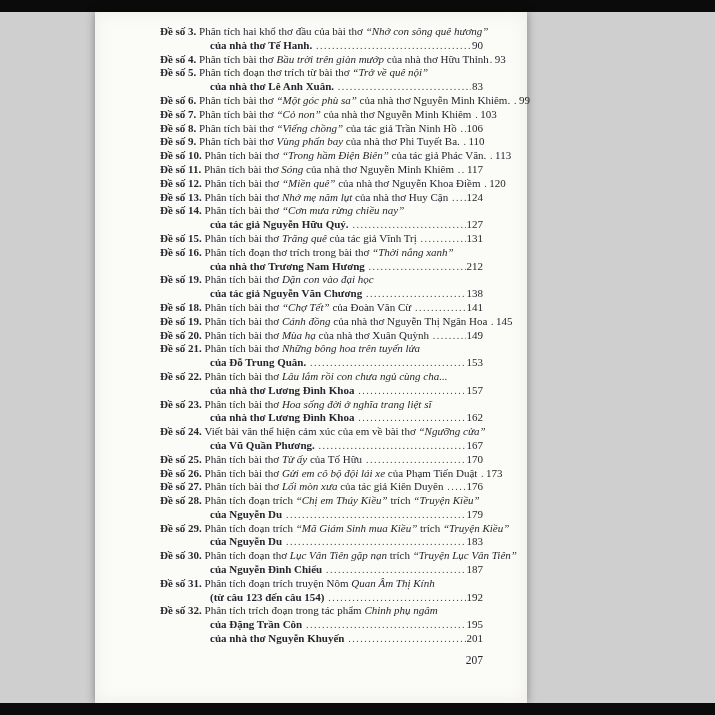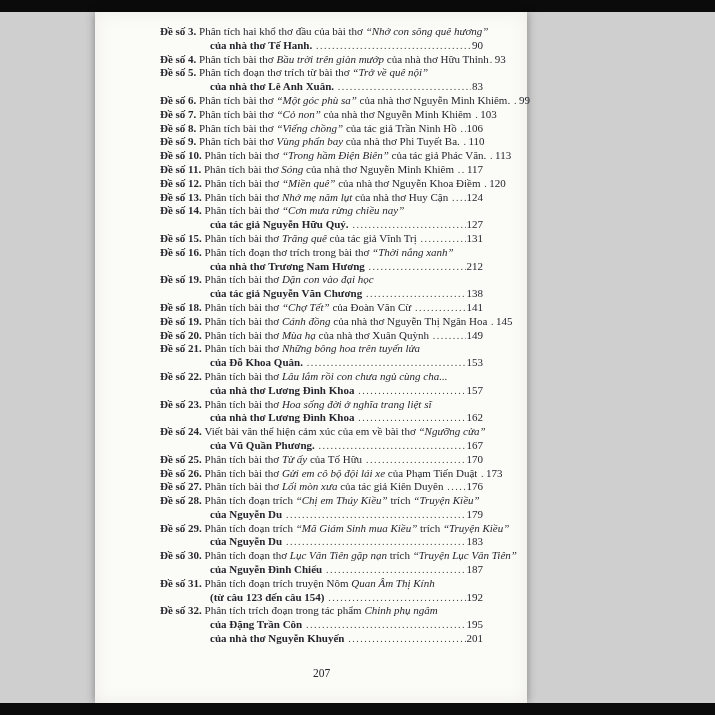--- a/index.html
+++ b/index.html
@@ -33,21 +33,21 @@
   .seg-n{font-style:normal;}
   .seg-i{font-style:italic;}
   .seg-bi{font-weight:normal;font-style:italic;}
   .dots{
     flex:1 1 0;min-width:4px;overflow:hidden;
     letter-spacing:1.5px;color:#3a3a42;font-size:10px;
     margin:0 1px;
   }
   .pg{flex:0 0 auto;text-align:left;}
   .footer{
-    margin-top:21px;text-align:center;font-size:11.5px;color:var(--ink);
+    margin-top:8px;text-align:right;font-size:11.5px;color:var(--ink);
   }
 </style>
 </head>
 <body>
 
 <div class="bar top"></div>
 
 <div class="page">
   <div class="toc" id="toc">
       <div class="entry">
@@ -104,21 +104,21 @@
         <div class="line"><span class="content"><span class="num">Đề số 18.</span><span class="seg-n"> Phân tích bài thơ </span><span class="seg-i">“Chợ Tết”</span><span class="seg-n"> của Đoàn Văn Cừ </span></span><span class="dots">............................................................................................................................................................................................................................</span><span class="pg">141</span></div>
       </div>
       <div class="entry">
         <div class="line"><span class="content"><span class="num">Đề số 19.</span><span class="seg-n"> Phân tích bài thơ </span><span class="seg-i">Cánh đồng</span><span class="seg-n"> của nhà thơ Nguyễn Thị Ngân Hoa </span></span><span class="dots">............................................................................................................................................................................................................................</span><span class="pg">145</span></div>
       </div>
       <div class="entry">
         <div class="line"><span class="content"><span class="num">Đề số 20.</span><span class="seg-n"> Phân tích bài thơ </span><span class="seg-i">Mùa hạ</span><span class="seg-n"> của nhà thơ Xuân Quỳnh </span></span><span class="dots">............................................................................................................................................................................................................................</span><span class="pg">149</span></div>
       </div>
       <div class="entry">
         <div class="line"><span class="content"><span class="num">Đề số 21.</span><span class="seg-n"> Phân tích bài thơ </span><span class="seg-i">Những bông hoa trên tuyến lửa</span></span></div>
-        <div class="line cont"><span class="content"><span class="seg-n">của Đỗ Khoa Quân. </span></span><span class="dots">............................................................................................................................................................................................................................</span><span class="pg">153</span></div>
+        <div class="line cont"><span class="content"><span class="seg-n">của Đỗ Trung Quân. </span></span><span class="dots">............................................................................................................................................................................................................................</span><span class="pg">153</span></div>
       </div>
       <div class="entry">
         <div class="line"><span class="content"><span class="num">Đề số 22.</span><span class="seg-n"> Phân tích bài thơ </span><span class="seg-i">Lâu lắm rồi con chưa ngủ cùng cha...</span></span></div>
         <div class="line cont"><span class="content"><span class="seg-n">của nhà thơ Lương Đình Khoa </span></span><span class="dots">............................................................................................................................................................................................................................</span><span class="pg">157</span></div>
       </div>
       <div class="entry">
         <div class="line"><span class="content"><span class="num">Đề số 23.</span><span class="seg-n"> Phân tích bài thơ </span><span class="seg-i">Hoa sống đời ở nghĩa trang liệt sĩ</span></span></div>
         <div class="line cont"><span class="content"><span class="seg-n">của nhà thơ Lương Đình Khoa </span></span><span class="dots">............................................................................................................................................................................................................................</span><span class="pg">162</span></div>
       </div>
       <div class="entry">

